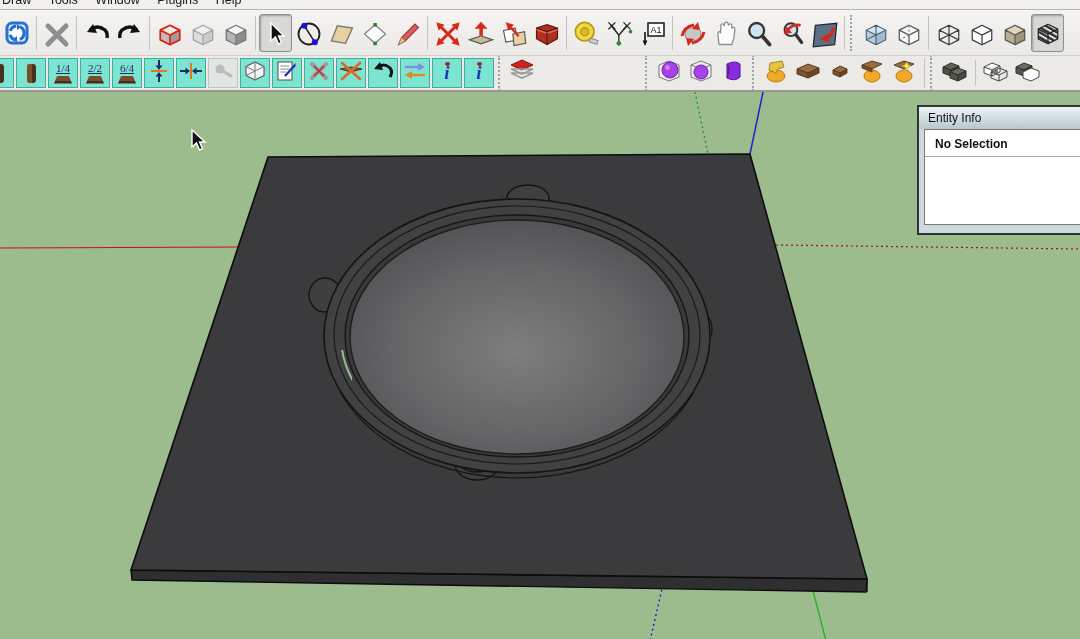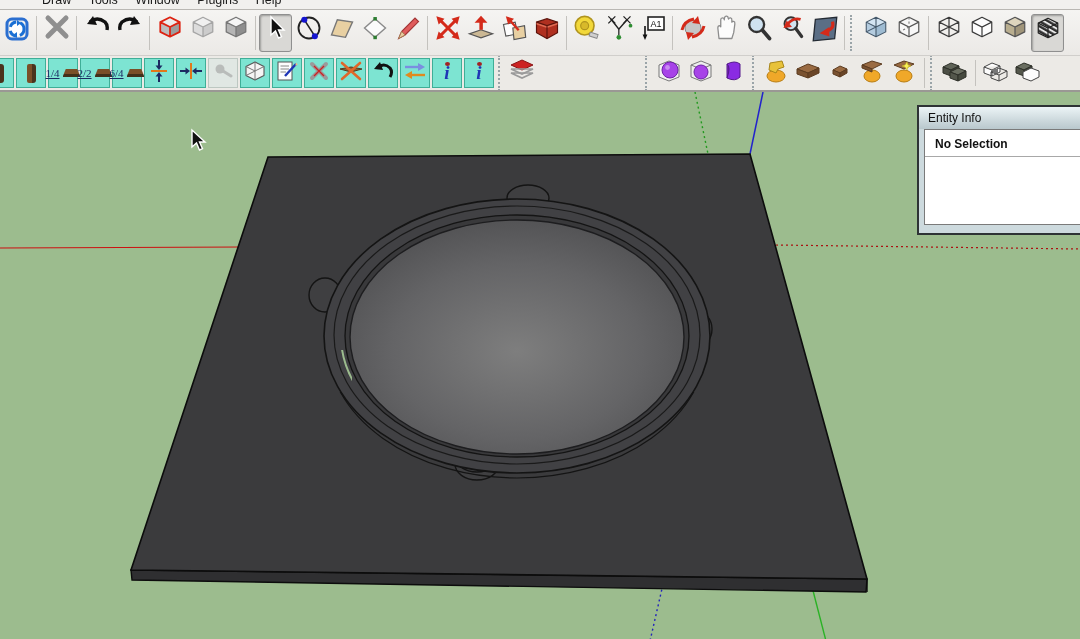--- a/index.html
+++ b/index.html
@@ -1,50 +1,50 @@
 <!DOCTYPE html>
 <html><head>
 <meta charset="utf-8">
 <style>
   html,body{margin:0;padding:0;width:1080px;height:639px;overflow:hidden;
     font-family:"Liberation Sans",sans-serif;background:#f1f0ee;}
   #app{position:relative;width:1080px;height:639px;}
 
   
   .menubar{height:9px;overflow:hidden;background:#f1f0ee;border-bottom:1px solid #b9b7b3;
-    white-space:nowrap;padding-left:40px;}
+    white-space:nowrap;}
   .menubar-inner{margin-top:-7px;font-size:12.5px;color:#1a1a1a;}
   .menu-item{display:inline-block;margin-right:14px;}
   .menu-item:first-child{margin-left:2px;}
 
   
   .toolbar1{height:45px;background:linear-gradient(180deg,#f5f4f2,#ebe9e6);
     border-bottom:1px solid #d0cecb;display:flex;align-items:center;overflow:hidden;}
-  .tb1-btn{width:33px;height:38px;display:flex;align-items:flex-start;justify-content:center;flex:0 0 auto;}
+  .tb1-btn{width:33px;height:38px;display:flex;align-items:flex-end;justify-content:center;flex:0 0 auto;}
   .pressed{background:#d9d8d5;border:1px solid #8f8f8f;border-radius:3px;
     box-shadow:inset 1px 1px 2px rgba(0,0,0,.28);box-sizing:border-box;}
   .sep1{width:1px;height:34px;background:#c4c2be;margin:0 3px;flex:0 0 auto;}
   .grip{width:3px;height:36px;border-left:2px dotted #9aa4a8;margin:0 4px 0 2px;flex:0 0 auto;}
 
   
   .toolbar2{height:34px;background:#eceae6;border-bottom:2px solid #9a9894;
     display:flex;align-items:center;overflow:hidden;padding-left:0;}
   .tb2-btn{width:30px;height:30px;background:#7de4d2;border:1px solid #3fae97;
     display:flex;align-items:center;justify-content:center;margin-right:2px;
     position:relative;flex:0 0 auto;box-sizing:border-box;}
   .tb2-plain{background:transparent;border-color:transparent;}
   .tb2-disabled{background:#e0e7e3;border-color:#bcc7c1;}
   .clip-left{margin-left:-16px;}
   .frac{font-family:"Liberation Serif",serif;font-size:11px;color:#1c2a62;
     text-decoration:underline;line-height:10px;}
   .board-flat{width:18px;height:8px;background:linear-gradient(180deg,#7a4f28 62%,#42301a 62%);
     clip-path:polygon(18% 0,82% 0,100% 100%,0 100%);}
   .board-tall{width:9px;height:19px;background:linear-gradient(90deg,#7a4f28 60%,#4a331d 60%);
     border-radius:2px 3px 3px 2px;}
-  .stack-ic{display:flex;flex-direction:row;align-items:center;gap:3px;}
+  .stack-ic{display:flex;flex-direction:column;align-items:center;gap:3px;}
   .info-i{font-family:"Liberation Serif",serif;font-style:italic;font-weight:bold;
     font-size:19px;color:#1f35b5;line-height:18px;position:relative;}
   .info-dot{position:absolute;top:-1px;left:4px;width:5px;height:4px;background:#a32222;border-radius:50%;}
   .spacer2{flex:0 0 auto;height:30px;}
 
   
   .viewport{position:relative;width:1080px;height:549px;background:#9cbc8e;overflow:hidden;}
   .scene{position:absolute;left:0;top:0;}
 
   

